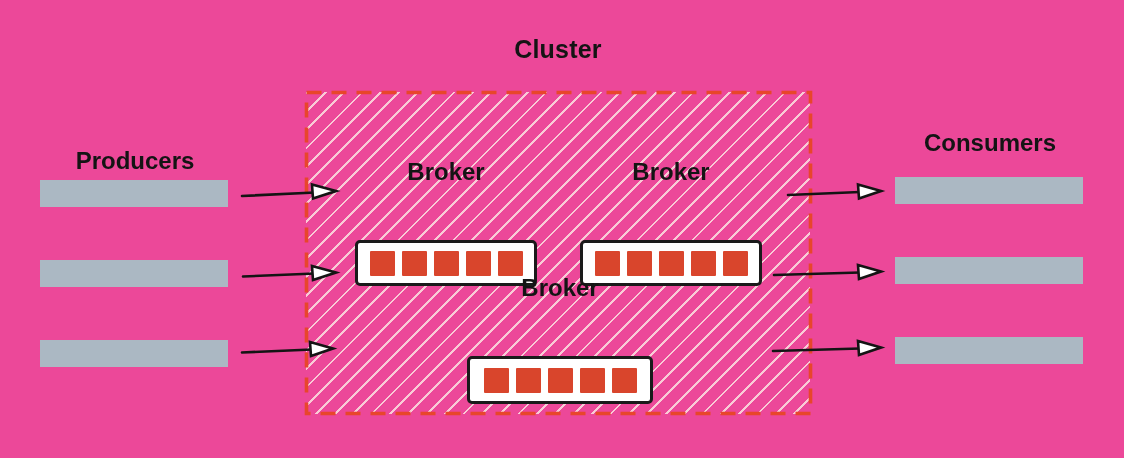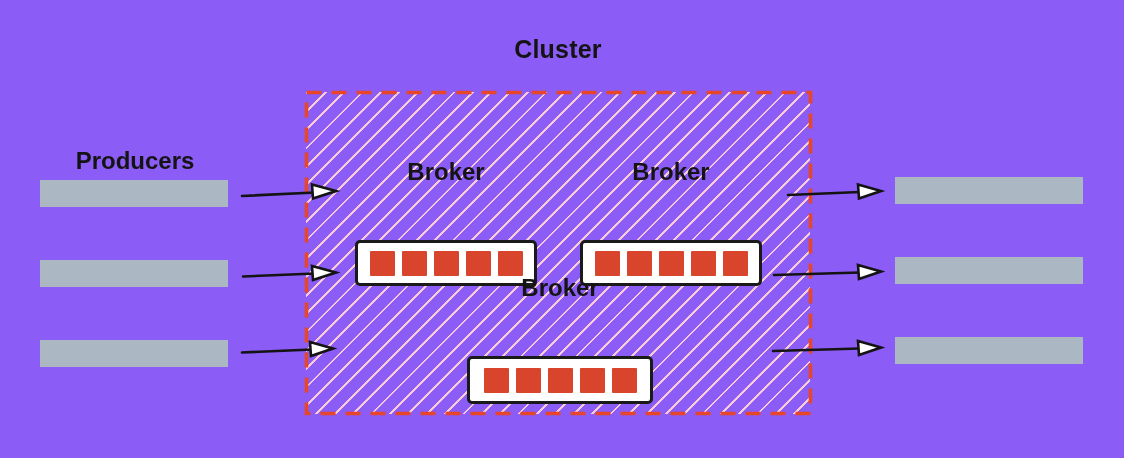--- a/index.html
+++ b/index.html
@@ -1,17 +1,17 @@
 <!DOCTYPE html>
 <html style="--dash-red: #e8462b; --partition-red: #d9452c; --hatch-pink: #f9cbd6; --bar-gray: #abb8c3; --ink: #141414;"><head>
 <meta charset="utf-8">
 <style>
   html,body{margin:0;padding:0;background:#ffffff;}
   .canvas{
-    position:relative;width:1124px;height:458px;background:#8b5cf6;
+    position:relative;width:1124px;height:458px;background:#ec4899;
     font-family:"Liberation Sans",sans-serif;color:var(--ink,#141414);overflow:hidden;
   }
   .diagram-title{
     position:absolute;left:458px;top:36px;width:200px;text-align:center;
     font-size:25px;font-weight:600;letter-spacing:.2px;line-height:1.1;
   }
   .cluster-hatch{
     position:absolute;left:306px;top:92px;width:504px;height:322px;
     background:repeating-linear-gradient(135deg,
       var(--hatch-pink,#f9cbd6) 0px, var(--hatch-pink,#f9cbd6) 2px,
@@ -82,20 +82,21 @@
   </svg>
 
   <div class="side-label producers-label">Producers</div>
 
   <div class="stream-stack left-stack">
       <div class="stream-bar"></div>
       <div class="stream-bar"></div>
       <div class="stream-bar"></div>
     </div>
 
+  <div class="side-label consumers-label">Consumers</div>
 
   <div class="stream-stack right-stack">
       <div class="stream-bar"></div>
       <div class="stream-bar"></div>
       <div class="stream-bar"></div>
     </div>
 
   <div class="broker broker-1">
     <div class="broker-label">Broker</div>
     <div class="broker-box">

